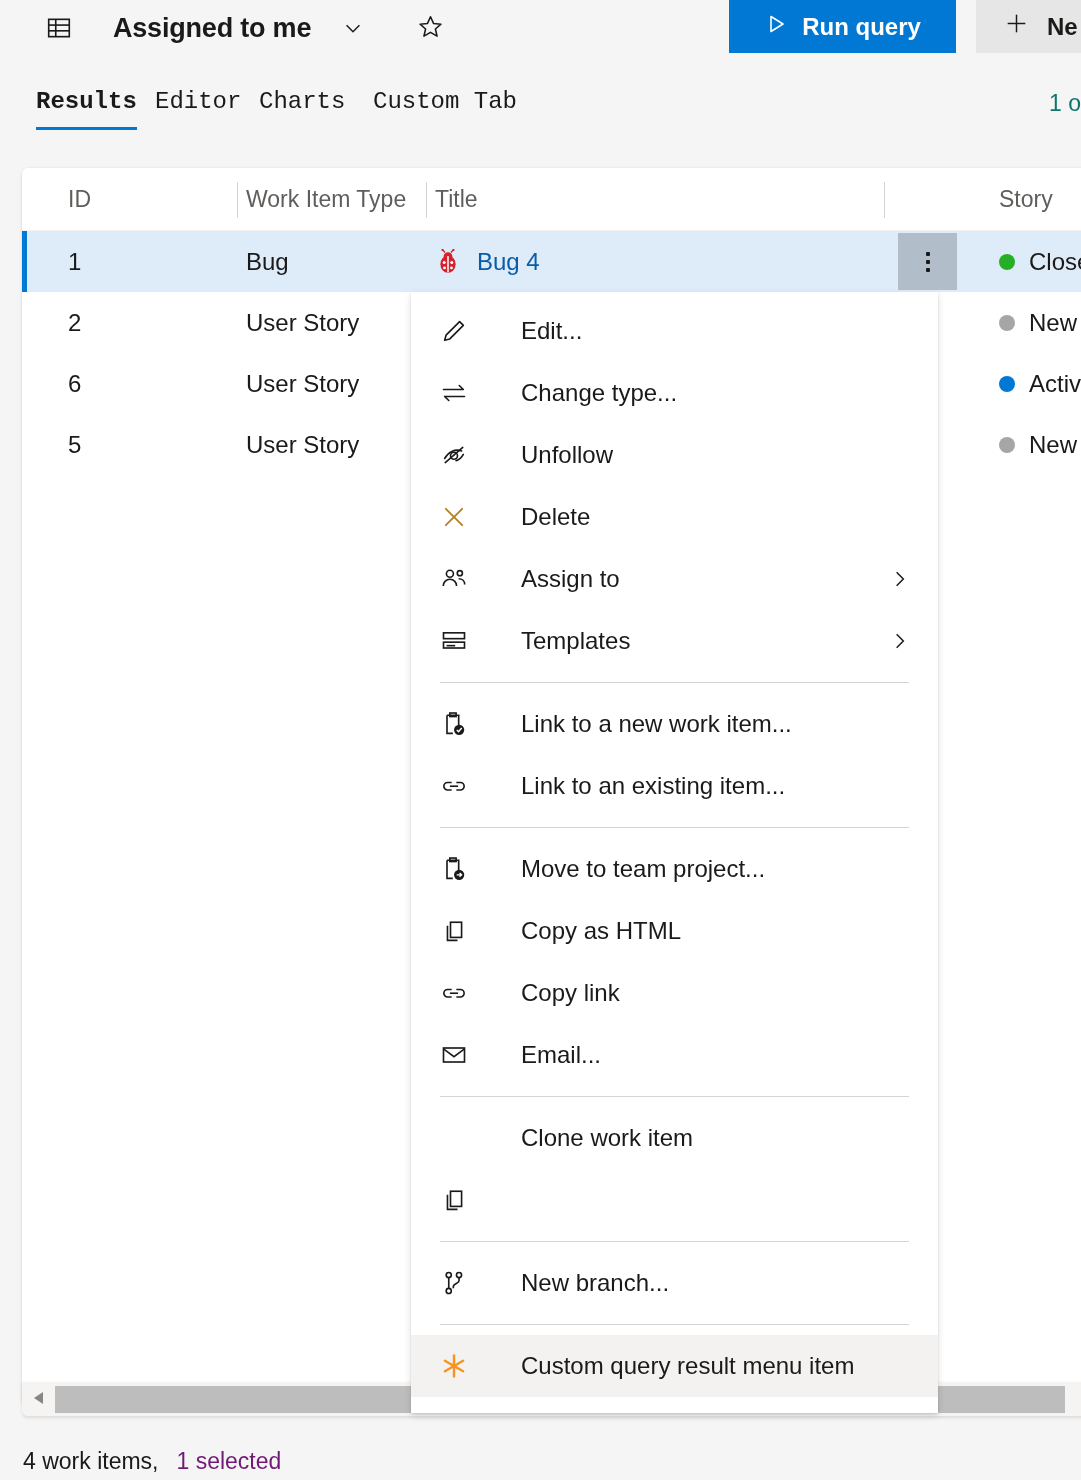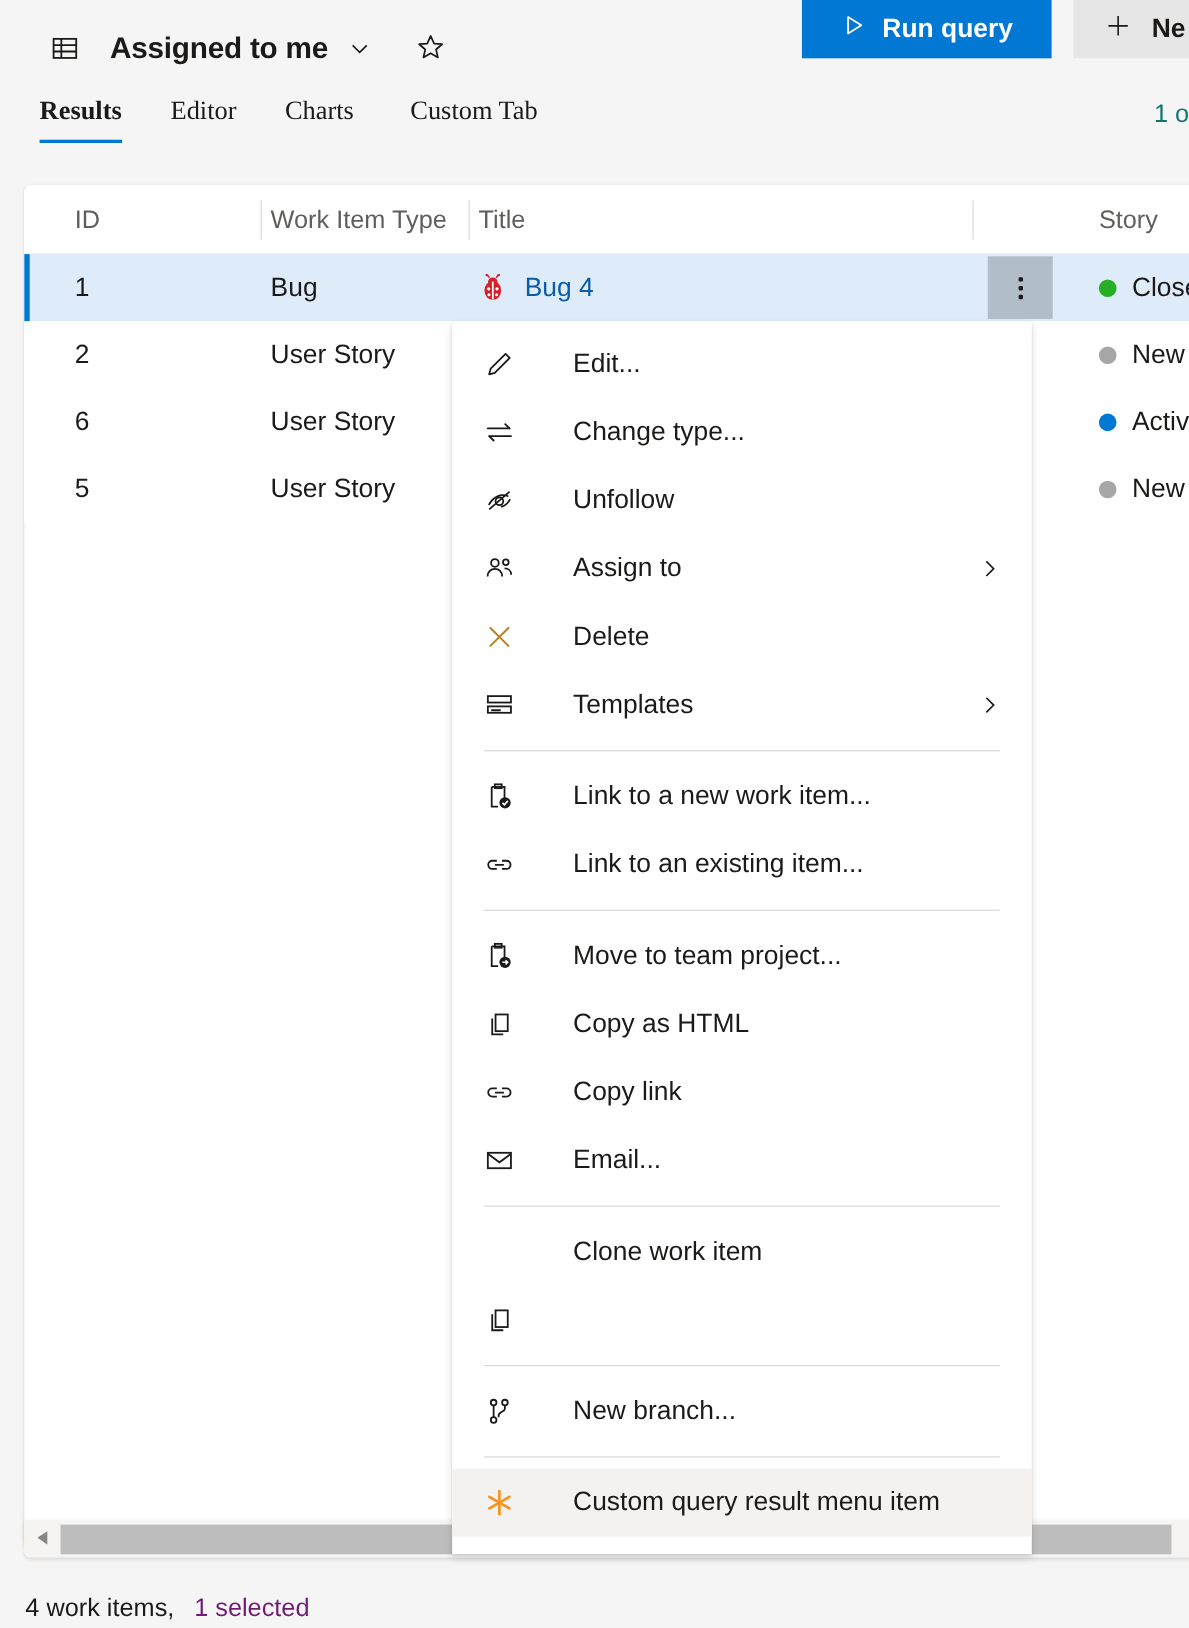--- a/index.html
+++ b/index.html
@@ -11,22 +11,22 @@
     -webkit-font-smoothing: antialiased;
   }
   .page { position: relative; width: 1081px; height: 1480px; background: #f5f5f5; }
 
   
   .commandbar {
     position: absolute; left: 0; top: 0; width: 1081px; height: 56px;
     background: #f5f5f5;
   }
   .query-title-group {
-    position: absolute; left: 46px; top: 16px; height: 56px;
-    display: flex; align-items: center; gap: 0;
+    position: absolute; left: 46px; top: 0; height: 56px;
+    display: flex; align-items: center; gap: 13px;
   }
   .grid-icon { width: 26px; height: 26px; display: block; color: #1b1a19; }
   .query-name {
     font-size: 27px; font-weight: 600; color: #1b1a19;
     margin-left: 28px; letter-spacing: -0.2px; white-space: nowrap;
   }
   .chevron-down { margin-left: 18px; width: 22px; height: 22px; color: #1b1a19; display:block; }
   .star-btn {
     margin-left: 38px; width: 30px; height: 30px; display: flex;
     align-items: center; justify-content: center; color: #1b1a19;
@@ -54,21 +54,21 @@
   .new-btn svg { width: 25px; height: 25px; flex: 0 0 auto; }
 
   
   .tabstrip {
     position: absolute; left: 0; top: 78px; width: 1081px; height: 60px;
   }
   .tab {
     position: absolute; top: 0; height: 58px;
     display: flex; align-items: flex-start; padding-top: 10px;
     font-size: 24px; color: #1b1a19; cursor: pointer;
-    background: none; border: none; font-family: Liberation Serif, serif;
+    background: none; border: none; font-family: Liberation Mono, monospace;
     white-space: nowrap;
   }
   .tab.selected { font-weight: 700; }
   .tab .underline {
     position: absolute; left: 0; bottom: 6px; height: 3px; width: 100%;
     background: #0078d4;
   }
   .tab-counter {
     position: absolute; right: 0px; top: 12px;
     font-size: 23px; color: #0f766e; white-space: nowrap;
@@ -360,44 +360,44 @@
           <path d="M4 15 C7 9.5 12.5 6.5 18.5 8.5"></path>
           <path d="M20 11.5 C18.8 13.8 16.6 16 13.8 16.8"></path>
           <circle cx="12" cy="12.6" r="3"></circle>
           <line x1="4.5" y1="18.5" x2="19.5" y2="5.5"></line>
         </svg>
       </span>
       <span class="ctx-label">Unfollow</span>
     </div>
 
     <div class="ctx-item">
+      <span class="ctx-icon delete">
+        <svg viewBox="0 0 24 24" fill="none" stroke="currentColor" stroke-width="1.6" stroke-linecap="round">
+          <line x1="5" y1="5" x2="19" y2="19"></line>
+            <line x1="19" y1="5" x2="5" y2="19"></line>
+        </svg>
+      </span>
+      <span class="ctx-label">Delete</span>
+    </div>
+
+    <div class="ctx-item">
       <span class="ctx-icon">
         <svg viewBox="0 0 24 24" fill="none" stroke="currentColor" stroke-width="1.4">
           <circle cx="8.5" cy="7.5" r="3"></circle>
           <path d="M2.8 18 C2.8 14.4 5.4 12.2 8.5 12.2 C11.6 12.2 14.2 14.4 14.2 18"></path>
           <circle cx="17" cy="7" r="2.2"></circle>
           <path d="M16 11.8 C19 11.8 21.2 13.8 21.2 16.8"></path>
         </svg>
       </span>
       <span class="ctx-label">Assign to</span>
       <span class="ctx-sub">
         <svg viewBox="0 0 24 24" fill="none" stroke="currentColor" stroke-width="1.8">
             <polyline points="8,4 16,12 8,20"></polyline>
           </svg>
       </span>
-    </div>
-
-    <div class="ctx-item">
-      <span class="ctx-icon delete">
-        <svg viewBox="0 0 24 24" fill="none" stroke="currentColor" stroke-width="1.6" stroke-linecap="round">
-          <line x1="5" y1="5" x2="19" y2="19"></line>
-            <line x1="19" y1="5" x2="5" y2="19"></line>
-        </svg>
-      </span>
-      <span class="ctx-label">Delete</span>
     </div>
 
     <div class="ctx-item">
       <span class="ctx-icon">
         <svg viewBox="0 0 24 24" fill="none" stroke="currentColor" stroke-width="1.4">
           <rect x="3" y="5" width="18" height="5"></rect>
           <rect x="3" y="13" width="18" height="5"></rect>
           <line x1="5.6" y1="16" x2="13" y2="16"></line>
         </svg>
       </span>

